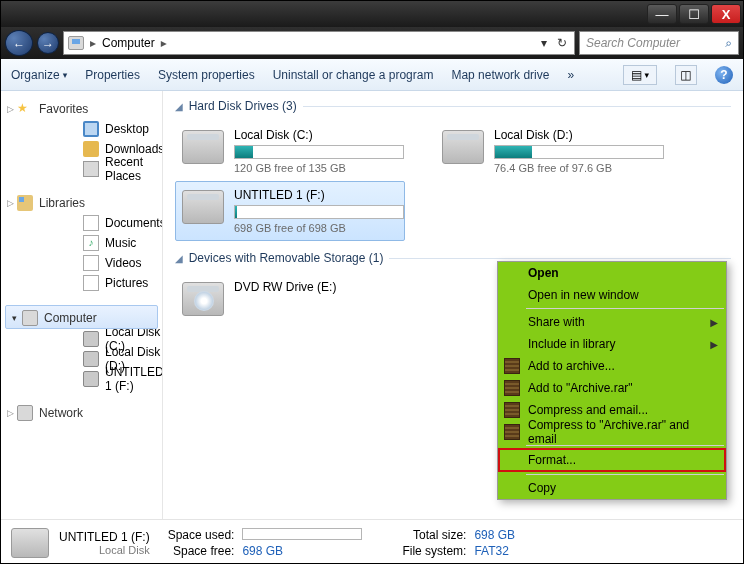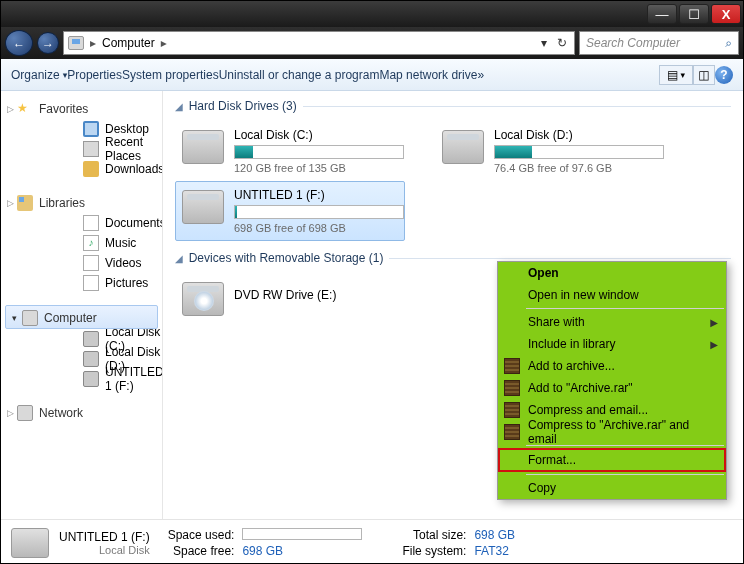--- a/index.html
+++ b/index.html
@@ -21,21 +21,21 @@
   .addr { flex:1; height:24px; background:#fff; border:1px solid #888; display:flex; align-items:center; padding:0 4px; gap:6px;}
   .addr .comp-icon { width:16px; height:14px; background:#d9d9d9; border:1px solid #999; border-radius:2px; position:relative;}
   .addr .comp-icon::after{content:"";position:absolute;left:3px;right:3px;top:2px;bottom:5px;background:#6aa6e6;}
   .addr .sep { color:#555; }
   .addr .dd { margin-left:auto; display:flex; gap:2px; }
   .addr .dd span{ width:16px; text-align:center; color:#333; cursor:pointer;}
   .search { width:160px; height:24px; background:#fff; border:1px solid #888; display:flex; align-items:center; padding:0 6px; color:#888; font-style:italic;}
   .search .mag { margin-left:auto; font-style:normal; color:#3a6ea5; cursor:pointer;}
 
   
-  .toolbar { height:32px; background: linear-gradient(to bottom,#f7fbff,#e4eef8); border-bottom:1px solid #c9d8e8; display:flex; align-items:center; padding:0 10px; }
+  .toolbar { height:32px; background: linear-gradient(to bottom,#f7fbff,#e4eef8); border-bottom:1px solid #c9d8e8; display:flex; align-items:center; padding:0 10px; gap:18px; }
   .toolbar .item { color:#1e395b; cursor:pointer; display:flex; align-items:center; gap:3px;}
   .toolbar .item.dd::after { content:"▾"; font-size:9px; color:#1e395b;}
   .toolbar .spacer { flex:1; }
   .toolbar .chev { color:#1e395b; cursor:pointer; }
   .toolbar .view-btn { width:34px; height:20px; border:1px solid #b8c8da; background:#eef4fb; display:flex; align-items:center; justify-content:center; gap:2px; cursor:pointer;}
   .toolbar .help { width:18px; height:18px; border-radius:50%; background:radial-gradient(circle at 35% 35%, #7fb4f0, #1e60b8); color:#fff; display:flex;align-items:center;justify-content:center; font-weight:bold; cursor:pointer;}
 
   
   .body { display:flex; height: calc(564px - 26px - 32px - 32px - 46px); }
   .sidebar { width:162px; border-right:1px solid #e6e6e6; padding:6px 0; overflow:hidden;}
@@ -164,26 +164,26 @@
       <div class="group top">
           <span class="tri">▷</span>
           <span class="ico ico-star">★</span>
           <span>Favorites</span>
         </div>
       <div class="sub">
           <span class="ico ico-desk"></span>
           <span>Desktop</span>
         </div>
       <div class="sub">
+          <span class="ico ico-dl"></span>
+          <span>Downloads</span>
+        </div>
+      <div class="sub">
           <span class="ico ico-rp"></span>
           <span>Recent Places</span>
-        </div>
-      <div class="sub">
-          <span class="ico ico-dl"></span>
-          <span>Downloads</span>
         </div>
       <div style="height:12px"></div>
       <div class="group top">
           <span class="tri">▷</span>
           <span class="ico ico-lib"></span>
           <span>Libraries</span>
         </div>
       <div class="sub">
           <span class="ico ico-doc"></span>
           <span>Documents</span>
@@ -270,21 +270,21 @@
       <div class="section">
         <div class="section-head">
             <span class="caret">◢</span>
             <span>Devices with Removable Storage (1)</span>
             <span class="line"></span>
           </div>
         <div class="drives">
           <div class="drive">
             <div class="drive-ico dvd"></div>
             <div class="drive-info">
-              <div class="drive-name" style="margin-top:8px">DVD RW Drive (E:)</div>
+              <div class="drive-name" style="">DVD RW Drive (E:)</div>
             </div>
           </div>
         </div>
       </div>
 
       <div class="ctx">
         <div class="row bold">
             <span>Open</span>
           </div>
         <div class="row">

